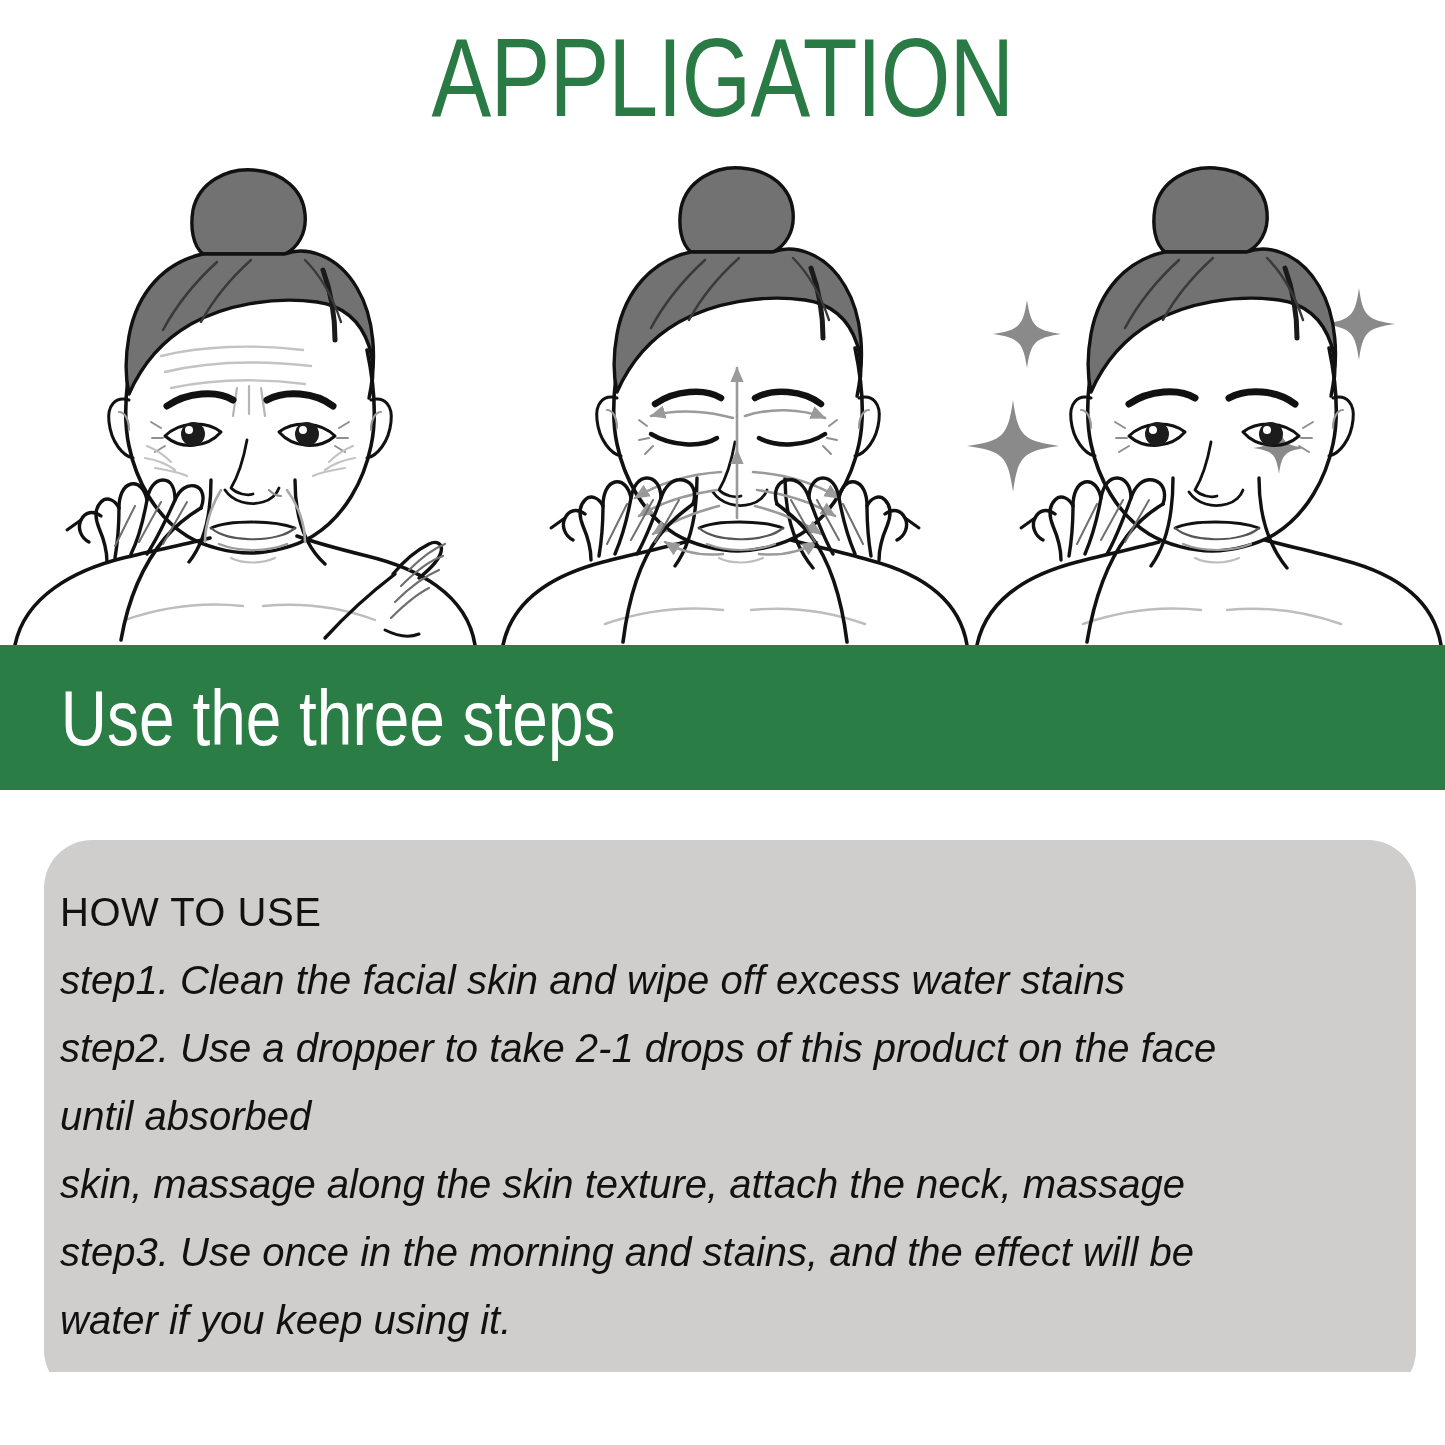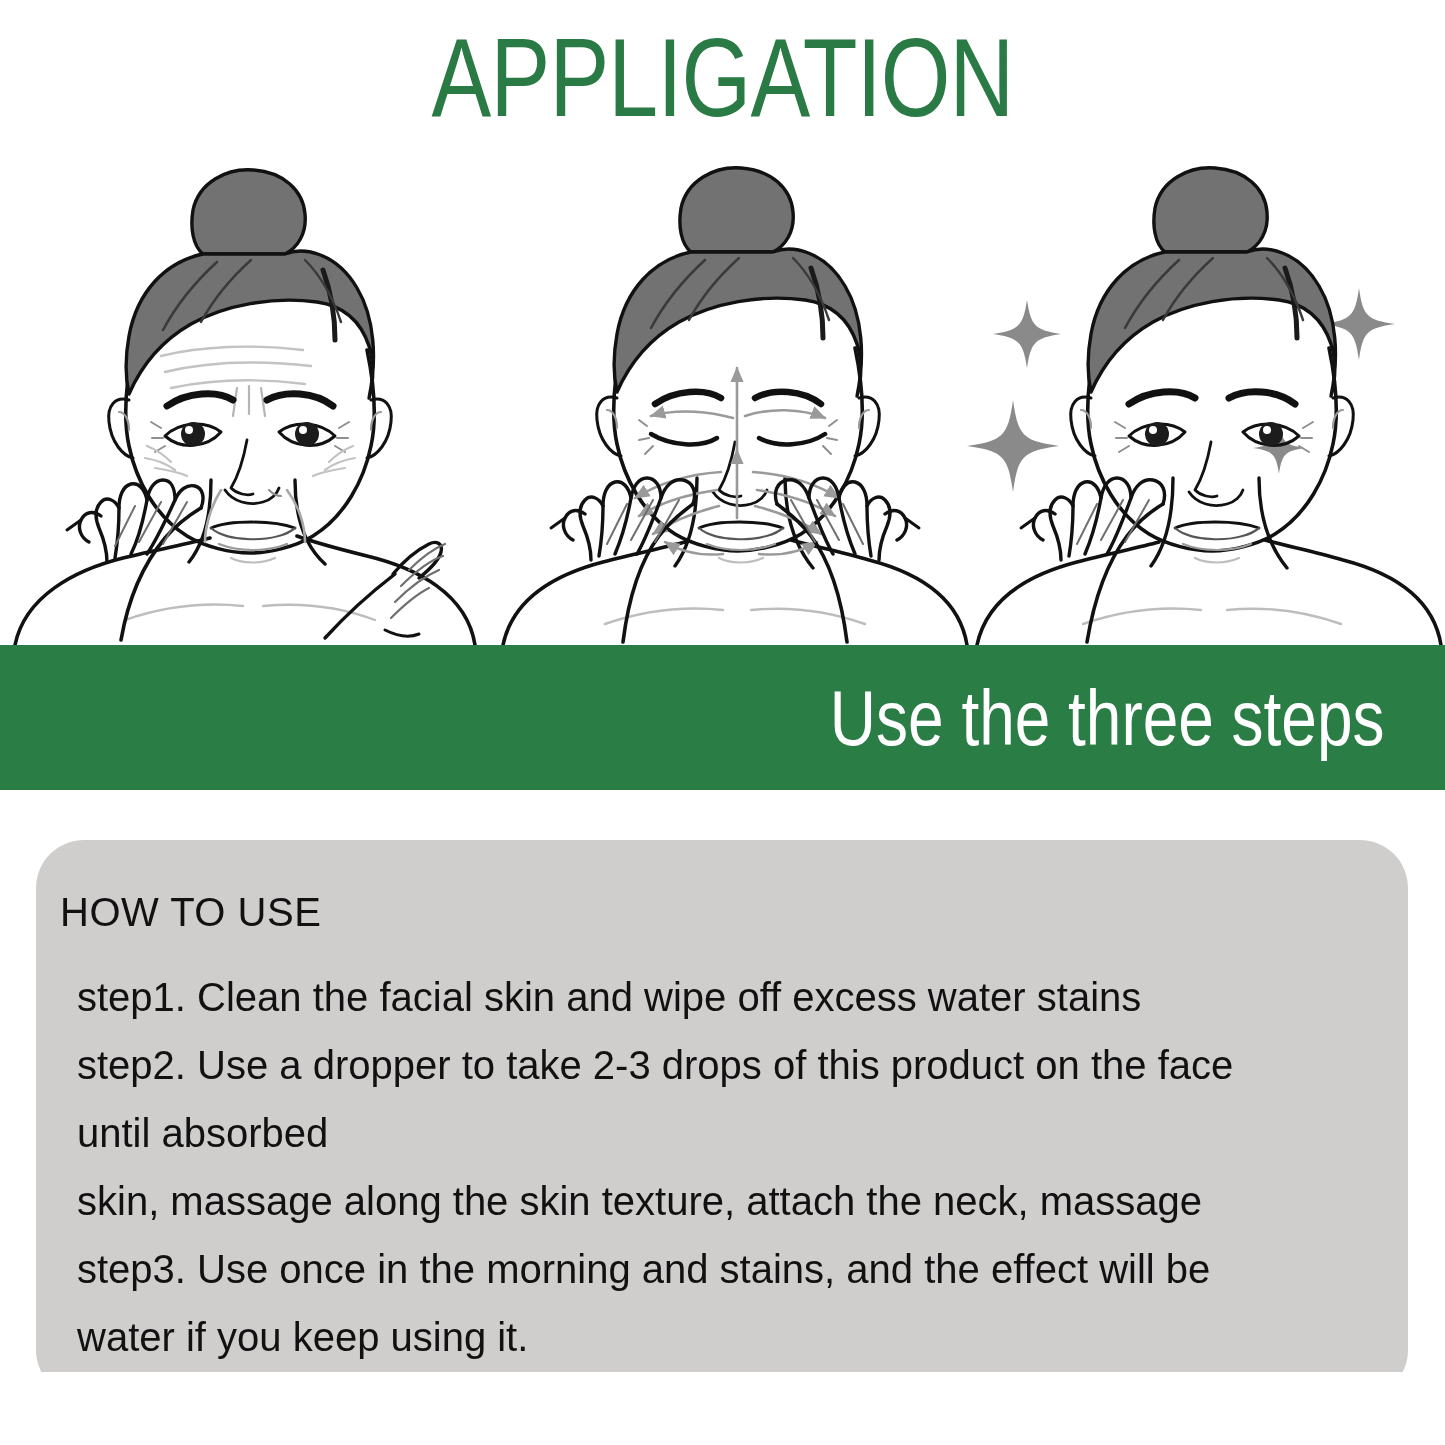--- a/index.html
+++ b/index.html
@@ -63,57 +63,58 @@
   
   .banner {
     position: absolute;
     left: 0;
     top: 645px;
     width: 1445px;
     height: 145px;
     background: #2A7D45;
     display: flex;
     align-items: center;
-    justify-content: flex-end;
+    justify-content: flex-start;
   }
   .banner-text {
     color: #ffffff;
     font-family: "Liberation Sans Narrow", "Liberation Sans", sans-serif;
     font-size: 78px;
     line-height: 86px;
     font-weight: 400;
     letter-spacing: 0px;
     transform: scaleX(0.82);
     white-space: nowrap;
   }
 
   
   .card {
     position: absolute;
-    left: 36px;
+    left: 44px;
     top: 840px;
     width: 1372px;
     height: 558px;
     background: #D0CDCD;
     border-radius: 48px;
     box-sizing: border-box;
-    padding: 38px 40px 10px 24px;
+    padding: 38px 40px 10px 16px;
   }
   .card-heading {
     color: #111111;
     font-size: 40px;
     line-height: 68px;
     font-weight: 400;
     letter-spacing: 0.5px;
     white-space: nowrap;
   }
   .card-body {
-    margin: 17px;
+    margin: 0;
     padding: 0;
     list-style: none;
+    font-style: italic;
   }
   .card-line {
     color: #111111;
     font-size: 40px;
     line-height: 68px;
     font-weight: 400;
     white-space: nowrap;
   }
 </style>
 </head>
@@ -401,21 +402,21 @@
   </div>
 
   <div class="banner">
     <div class="banner-text">Use the three steps</div>
   </div>
 
   <div class="card">
     <div class="card-heading">HOW TO USE</div>
     <div class="card-body">
       <div class="card-line">step1. Clean the facial skin and wipe off excess water stains</div>
-      <div class="card-line">step2. Use a dropper to take 2-3 drops of this product on the face</div>
+      <div class="card-line">step2. Use a dropper to take 2-1 drops of this product on the face</div>
       <div class="card-line">until absorbed</div>
       <div class="card-line">skin, massage along the skin texture, attach the neck, massage</div>
       <div class="card-line">step3. Use once in the morning and stains, and the effect will be</div>
       <div class="card-line">water if you keep using it.</div>
     </div>
   </div>
 
 </div>
 
 </body></html>

